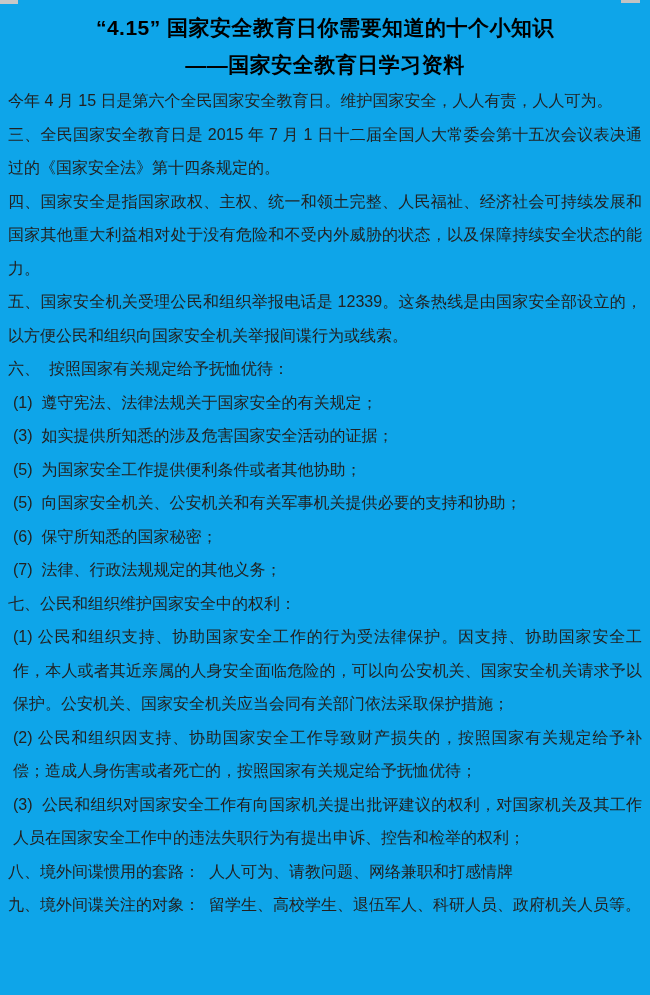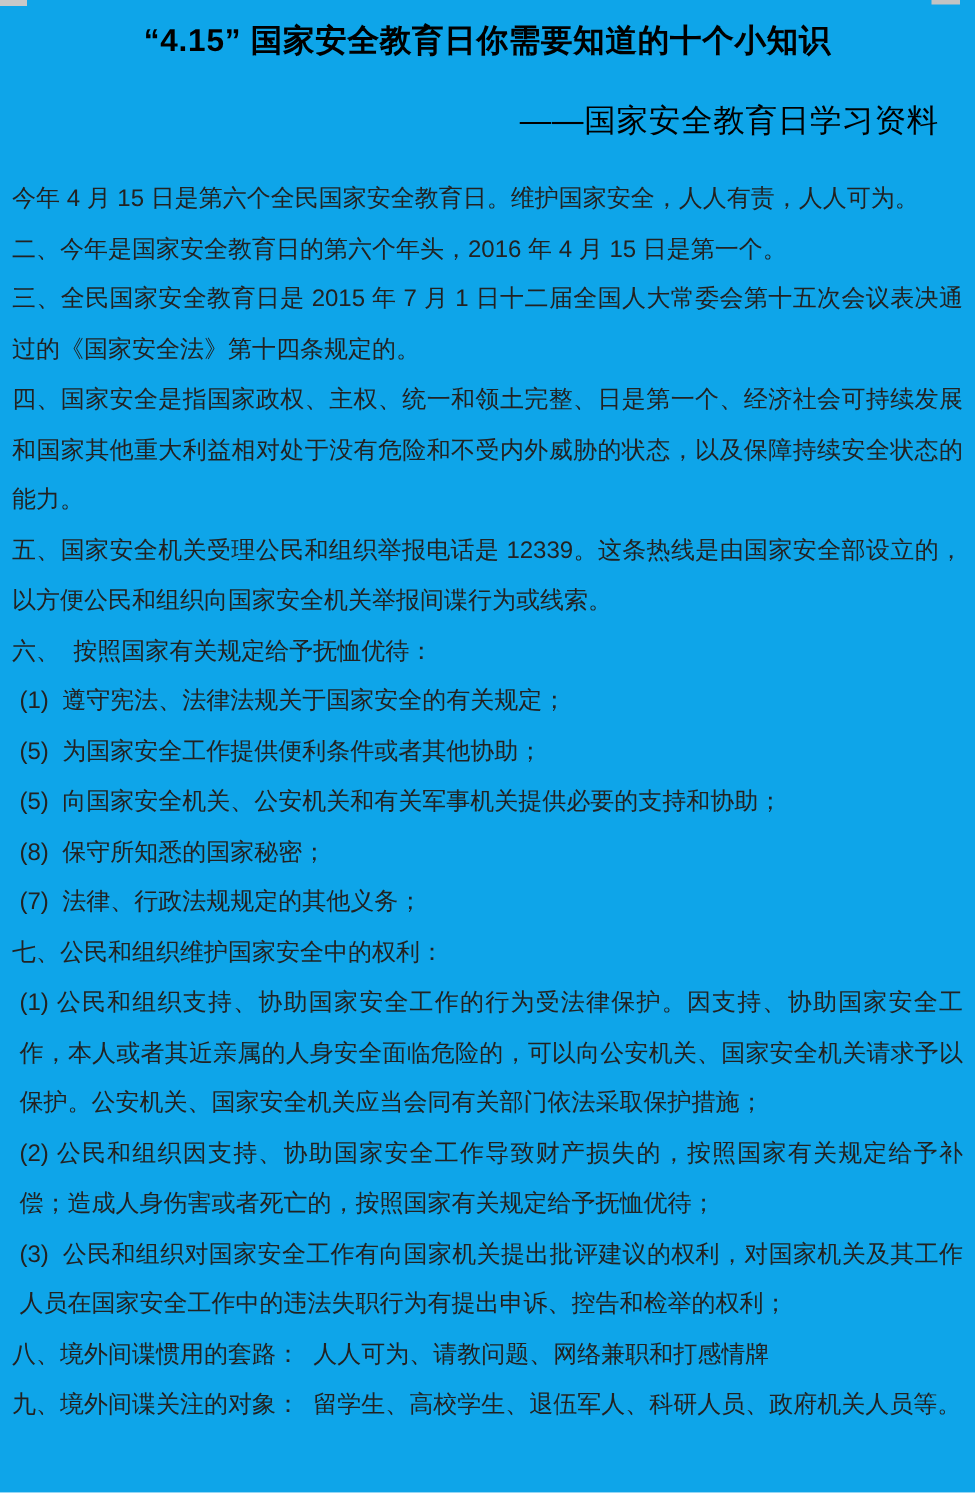--- a/index.html
+++ b/index.html
@@ -24,24 +24,24 @@
   .title {
     margin: 0;
     text-align: center;
     font-size: 21px;
     font-weight: 700;
     line-height: 36px;
     color: #000000;
     letter-spacing: 0.5px;
   }
   .subtitle {
-    margin: 16px;
-    text-align: right;
+    margin: 0;
+    text-align: center;
     font-size: 21px;
-    font-weight: 400;
+    font-weight: 700;
     line-height: 38px;
     color: #000000;
     letter-spacing: 0.5px;
   }
   .para {
     margin: 0;
     font-size: 16px;
     line-height: 33.5px;
     color: #222222;
     text-align: justify;
@@ -57,29 +57,29 @@
 
 <div class="page">
   <div class="scan-mark left"></div>
   <div class="scan-mark right"></div>
 
   <div class="content">
     <h1 class="title">“4.15” 国家安全教育日你需要知道的十个小知识</h1>
     <h2 class="subtitle">——国家安全教育日学习资料</h2>
 
     <p class="para">今年 4 月 15 日是第六个全民国家安全教育日。维护国家安全，人人有责，人人可为。</p>
-    <p class="para">二、今年是国家安全教育日的第六个年头，2016 年 4 月 15 日是第一个。</p>
     <p class="para">三、全民国家安全教育日是 2015 年 7 月 1 日十二届全国人大常委会第十五次会议表决通过的《国家安全法》第十四条规定的。</p>
-    <p class="para">四、国家安全是指国家政权、主权、统一和领土完整、日是第一个、经济社会可持续发展和国家其他重大利益相对处于没有危险和不受内外威胁的状态，以及保障持续安全状态的能力。</p>
+    <p class="para">四、国家安全是指国家政权、主权、统一和领土完整、人民福祉、经济社会可持续发展和国家其他重大利益相对处于没有危险和不受内外威胁的状态，以及保障持续安全状态的能力。</p>
     <p class="para">五、国家安全机关受理公民和组织举报电话是 12339。这条热线是由国家安全部设立的，以方便公民和组织向国家安全机关举报间谍行为或线索。</p>
     <p class="para">六、  按照国家有关规定给予抚恤优待：</p>
     <p class="para item">(1)  遵守宪法、法律法规关于国家安全的有关规定；</p>
+    <p class="para item">(3)  如实提供所知悉的涉及危害国家安全活动的证据；</p>
     <p class="para item">(5)  为国家安全工作提供便利条件或者其他协助；</p>
     <p class="para item">(5)  向国家安全机关、公安机关和有关军事机关提供必要的支持和协助；</p>
-    <p class="para item">(8)  保守所知悉的国家秘密；</p>
+    <p class="para item">(6)  保守所知悉的国家秘密；</p>
     <p class="para item">(7)  法律、行政法规规定的其他义务；</p>
     <p class="para">七、公民和组织维护国家安全中的权利：</p>
     <p class="para item">(1) 公民和组织支持、协助国家安全工作的行为受法律保护。因支持、协助国家安全工作，本人或者其近亲属的人身安全面临危险的，可以向公安机关、国家安全机关请求予以保护。公安机关、国家安全机关应当会同有关部门依法采取保护措施；</p>
     <p class="para item">(2) 公民和组织因支持、协助国家安全工作导致财产损失的，按照国家有关规定给予补偿；造成人身伤害或者死亡的，按照国家有关规定给予抚恤优待；</p>
     <p class="para item">(3)  公民和组织对国家安全工作有向国家机关提出批评建议的权利，对国家机关及其工作人员在国家安全工作中的违法失职行为有提出申诉、控告和检举的权利；</p>
     <p class="para">八、境外间谍惯用的套路：  人人可为、请教问题、网络兼职和打感情牌</p>
     <p class="para">九、境外间谍关注的对象：  留学生、高校学生、退伍军人、科研人员、政府机关人员等。</p>
   </div>
 </div>
 

